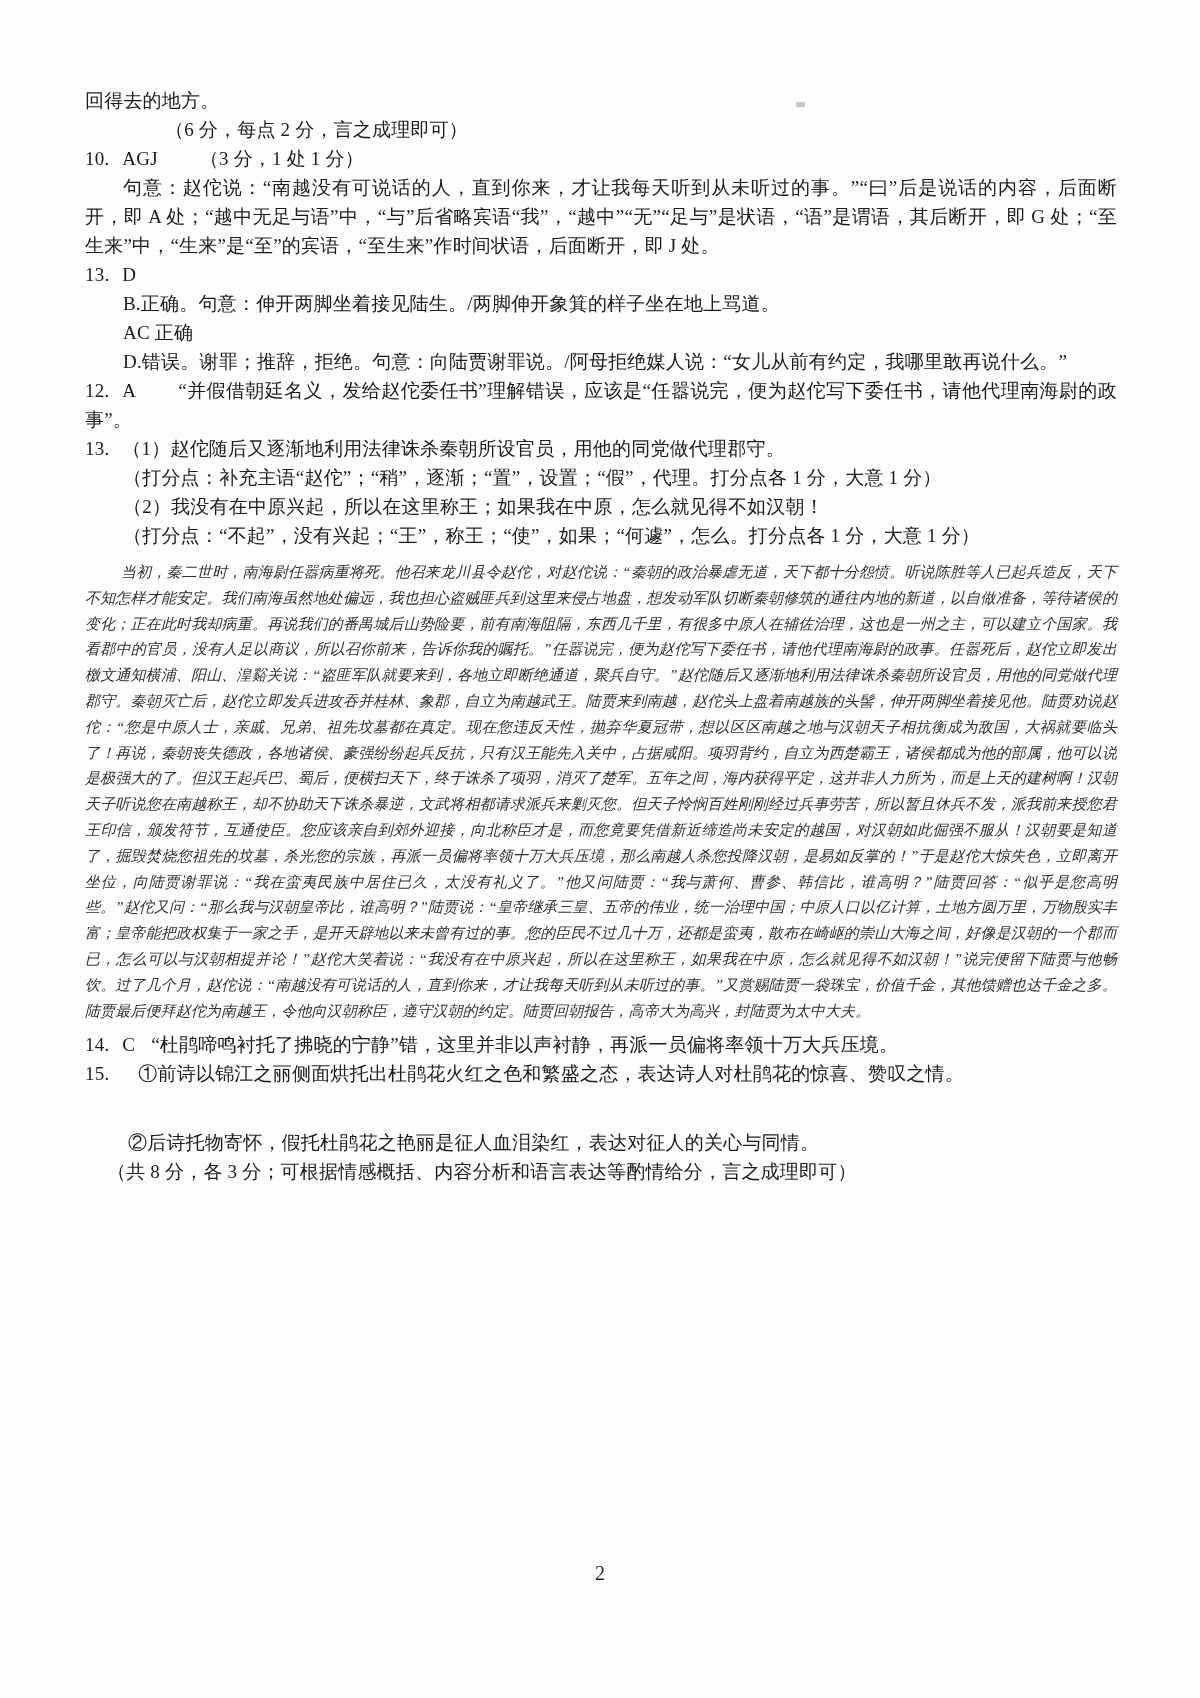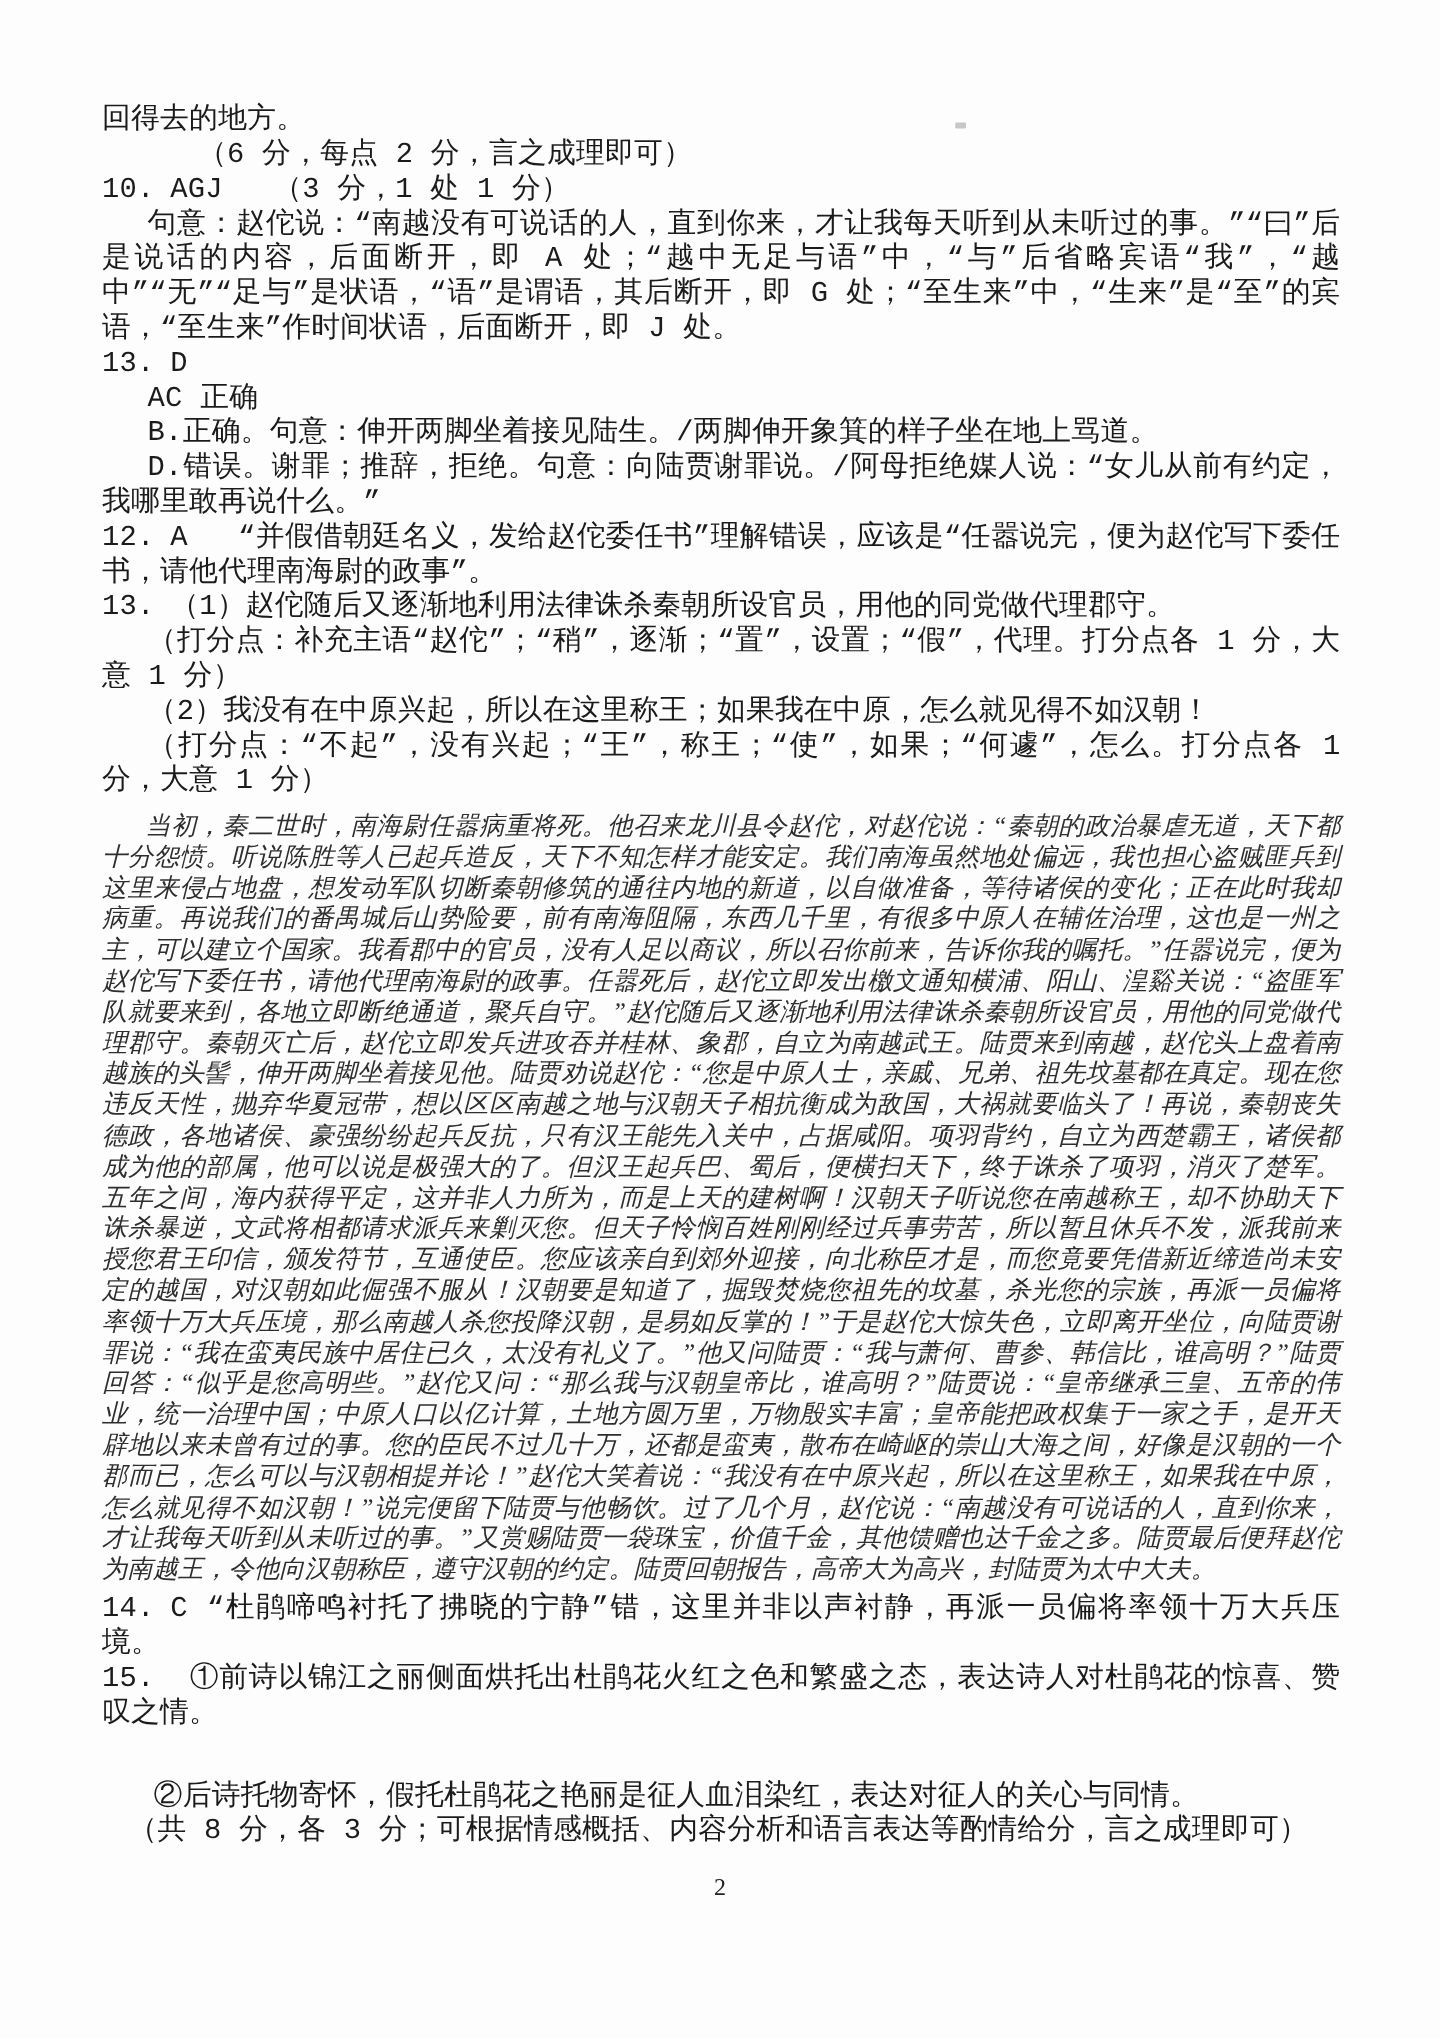--- a/index.html
+++ b/index.html
@@ -14,38 +14,37 @@
     overflow: hidden;
   }
   .sheet {
     position: absolute;
     left: 85px;
     top: 86px;
     width: 1032px;
   }
   p { margin: 0; }
   .p {
-    font-size: 24px;
+    font-size: 19px;
     line-height: 29px;
     text-align: justify;
     letter-spacing: 0.2px;
-    font-family: Liberation Mono, monospace;
   }
   .ind1 { text-indent: 22px; }
   .ind2 { text-indent: 38px; }
   .ind2b { text-indent: 43px; margin-top: 40px; }
   .ind4 { text-indent: 80px; }
   .qnum  { margin-right: 13px; }
   .gap-s { display: inline-block; width: 16px; }
   .gap-l { display: inline-block; width: 42px; }
   .trans-head { margin-top: 4px; }
   .translation {
     margin-top: 10px;
     margin-bottom: 6px;
-    font-size: 21px;
+    font-size: 15px;
     line-height: 25.8px;
     text-align: justify;
     text-indent: 36px;
     font-style: italic;
     color: #2e2e2e;
     letter-spacing: 0.1px;
   }
   .footer-page {
     position: absolute;
     top: 1562px;
@@ -86,25 +85,25 @@
 
   <p class="p ind2">
     <span>句意：赵佗说：“南越没有可说话的人，直到你来，才让我每天听到从未听过的事。”“曰”后是说话的内容，后面断开，即 A 处；“越中无足与语”中，“与”后省略宾语“我”，“越中”“无”“足与”是状语，“语”是谓语，其后断开，即 G 处；“至生来”中，“生来”是“至”的宾语，“至生来”作时间状语，后面断开，即 J 处。</span>
   </p>
 
   <p class="p">
     <span class="qnum">13.</span><span>D</span>
   </p>
 
   <p class="p ind2">
-    <span>AC 正确</span>
+    <span>B.正确。句意：伸开两脚坐着接见陆生。/两脚伸开象箕的样子坐在地上骂道。</span>
   </p>
 
   <p class="p ind2">
-    <span>B.正确。句意：伸开两脚坐着接见陆生。/两脚伸开象箕的样子坐在地上骂道。</span>
+    <span>AC 正确</span>
   </p>
 
   <p class="p ind2">
     <span>D.错误。谢罪；推辞，拒绝。句意：向陆贾谢罪说。/阿母拒绝媒人说：“女儿从前有约定，我哪里敢再说什么。”</span>
   </p>
 
   <p class="p">
     <span class="qnum">12.</span><span>A</span><span class="gap-l"></span><span>“并假借朝廷名义，发给赵佗委任书”理解错误，应该是“任嚣说完，便为赵佗写下委任书，请他代理南海尉的政事”。</span>
   </p>
 

